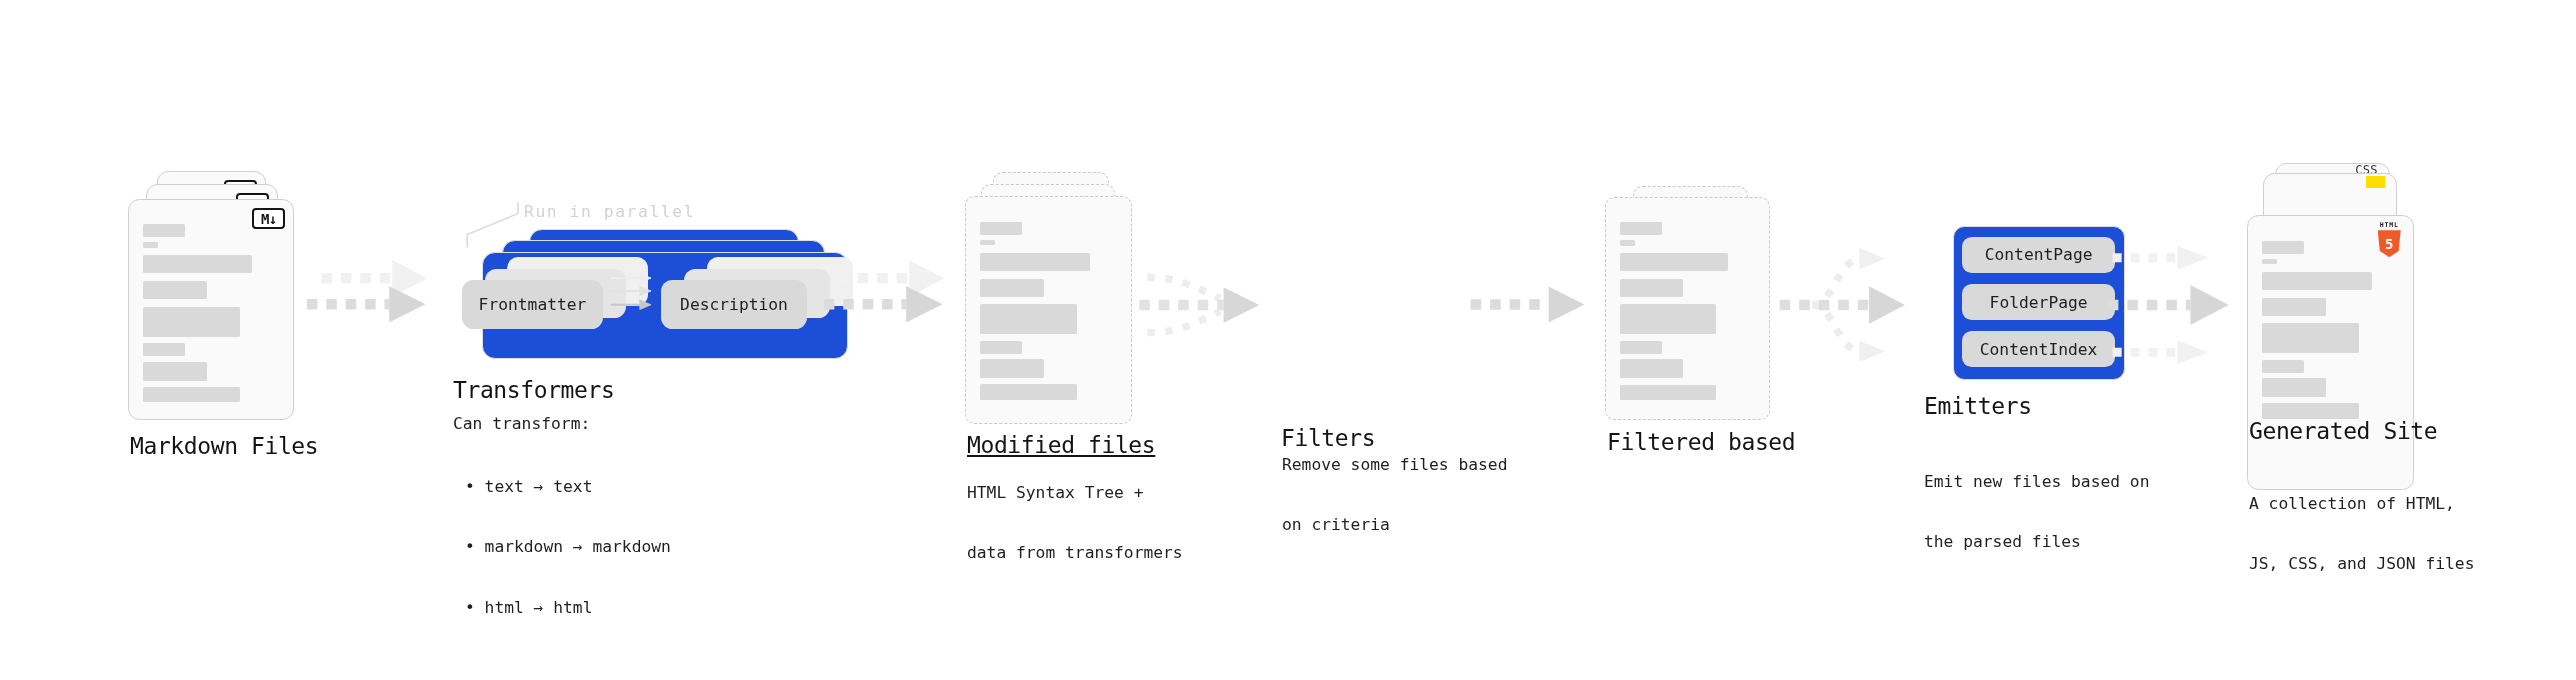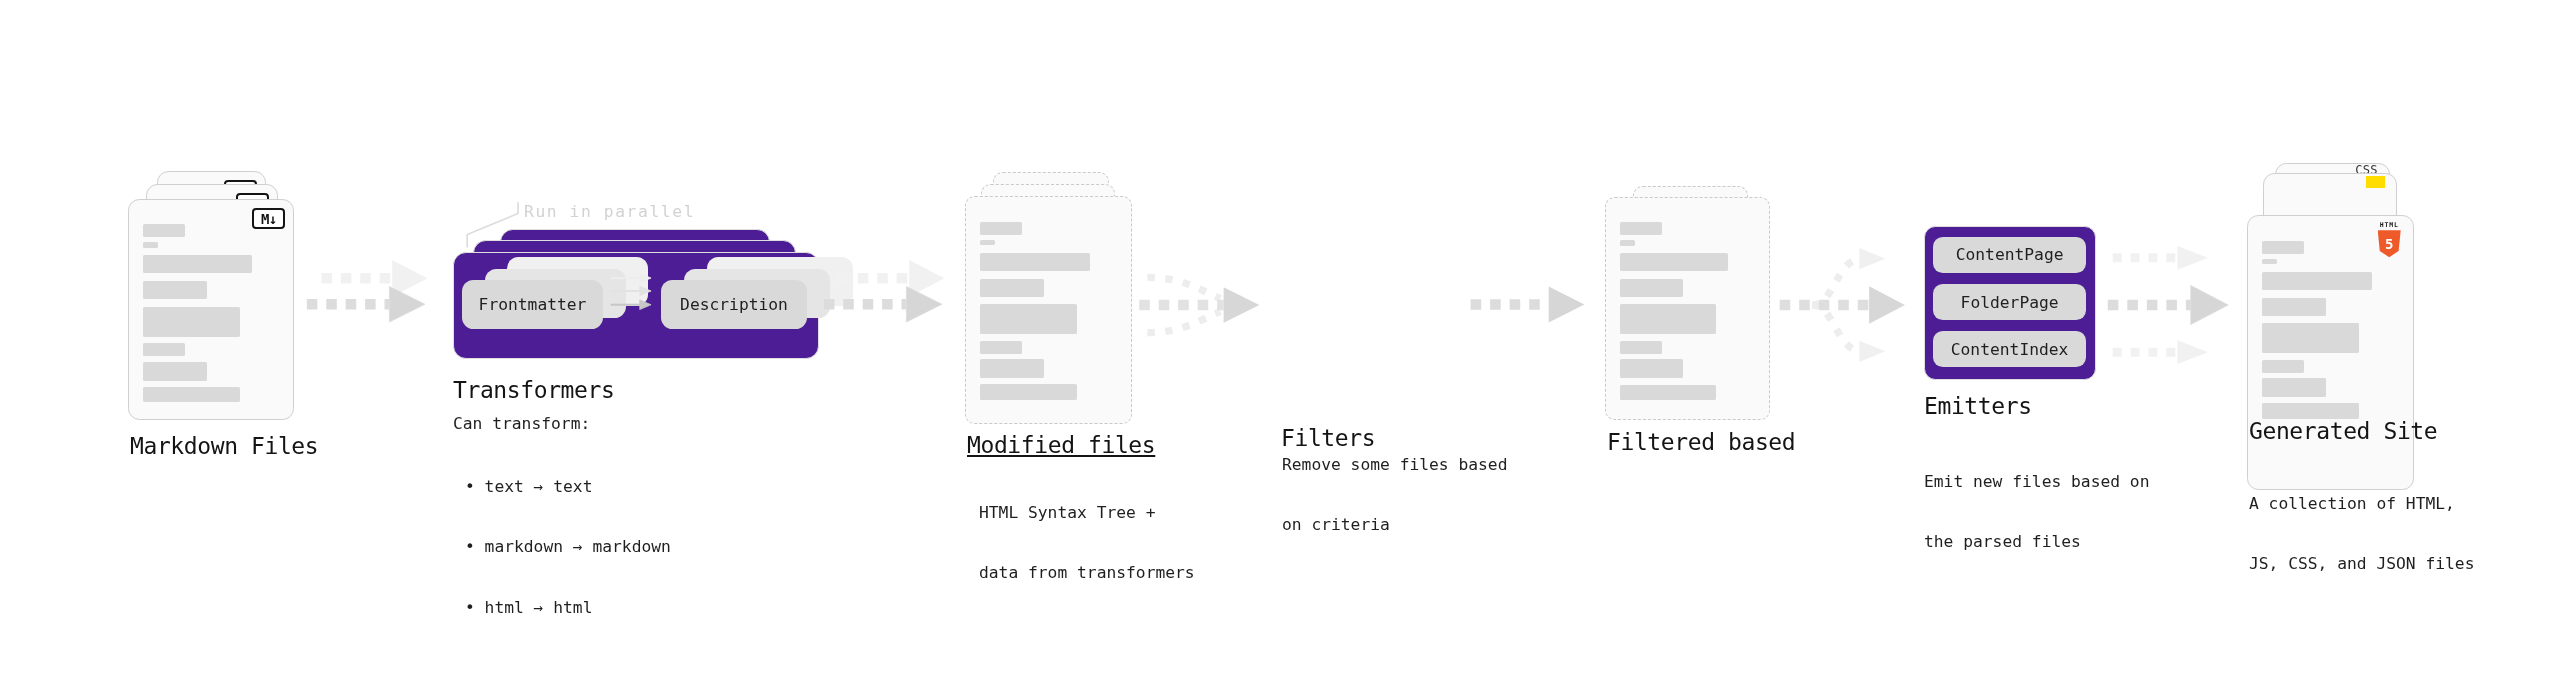--- a/index.html
+++ b/index.html
@@ -32,21 +32,21 @@
   .css-underline{width:14.6px;height:3.3px;background:#2f6bff;margin:0.8px auto 0 auto;border-radius:0.8px;}
   .js-badge{position:absolute;top:2.4px;right:11.4px;width:18.7px;height:11.4px;background:#ffdd00;}
   .html5-badge{position:absolute;top:5.7px;right:9.8px;width:28px;text-align:center;}
   .html5-word{font-size:6.5px;font-weight:bold;color:#1a1a1a;letter-spacing:0.8px;line-height:7.3px;}
   .html5-shield{width:23px;height:27px;margin:0.8px auto 0 auto;background:#ef5a2a;
                 clip-path:polygon(0 0,100% 0,91% 77%,50% 100%,9% 77%);
                 display:flex;align-items:center;justify-content:center;
                 color:#ffffff;font-weight:bold;font-size:14px;}
 
   
-  .box{position:absolute;background:#4c1d95;border:1.6px solid #dedede;border-radius:13px;box-sizing:border-box;}
+  .box{position:absolute;background:#1d4ed8;border:1.6px solid #dedede;border-radius:13px;box-sizing:border-box;margin-left:29px;}
 
   
   .pill{position:absolute;background:#d9d9d9;border-radius:11.4px;display:flex;align-items:center;justify-content:center;
         font-size:16.3px;color:#1f1f1f;box-sizing:border-box;}
   .pill.ghost1{background:#e5e5e5;}
   .pill.ghost2{background:#f0f0f0;}
 
   
   .label{position:absolute;font-size:23px;color:#141414;letter-spacing:-0.4px;white-space:pre;}
   .sub{position:absolute;font-size:16.3px;color:#1f1f1f;line-height:20.3px;white-space:pre;}
@@ -160,21 +160,21 @@
         <div class="bar b3"></div>
         <div class="bar b4"></div>
         <div class="bar b5"></div>
         <div class="bar b6"></div>
         <div class="bar b7"></div>
         <div class="bar b8"></div>
       </div>
     </div>
   </div>
   <div class="label" style="left:967px;top:432px;text-decoration:underline;">Modified files</div>
-  <div class="sub" style="left:967px;top:462px;margin-left:12px;">
+  <div class="sub" style="left:967px;top:442px;">
     <span style="display:block">HTML Syntax Tree +</span>
     <span style="display:block">data from transformers</span>
   </div>
 
   <svg class="abs" style="left:1136px;top:248px;" width="142" height="114" viewBox="0 0 175 140">
     <path d="M14,36 C55,36 72,48 104,62" fill="none" stroke="#ededed" stroke-width="9" stroke-dasharray="9 13"></path>
     <path d="M14,104 C55,104 72,92 104,78" fill="none" stroke="#ededed" stroke-width="9" stroke-dasharray="9 13"></path>
     <line x1="4" y1="70" x2="108" y2="70" stroke="#e2e2e2" stroke-width="13" stroke-dasharray="13 11"></line>
     <polygon points="108,48 108,92 152,70" fill="#d7d7d7"></polygon>
   </svg>

